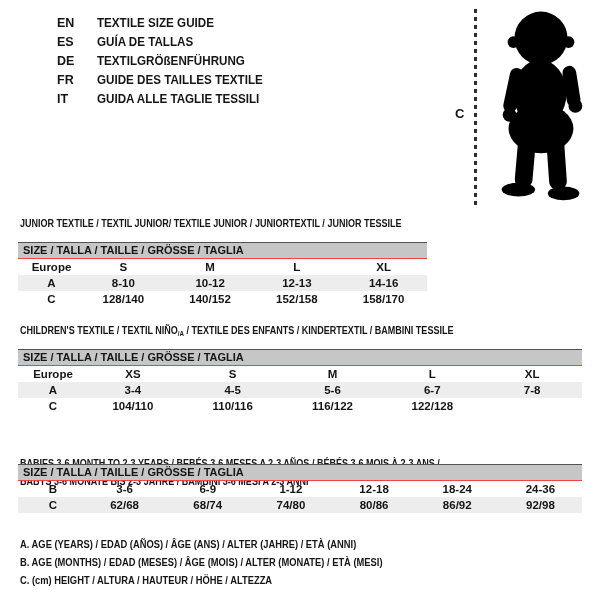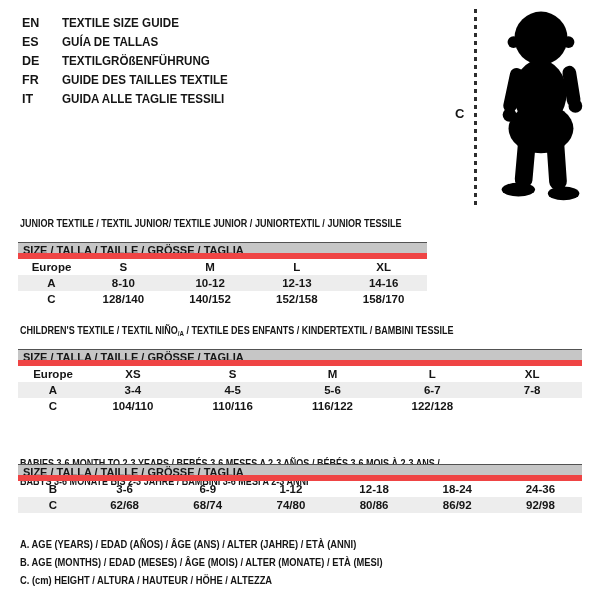--- a/index.html
+++ b/index.html
@@ -6,21 +6,21 @@
   html,body { width:600px; height:600px; }
   body {
     position:relative; overflow:hidden; background:#ffffff;
     font-family:"Liberation Sans", sans-serif; font-weight:700; color:#151515;
     -webkit-font-smoothing:antialiased;
   }
 
   
   .lang-block { position:absolute; left:22px; top:13px; }
   .lang-row { display:flex; height:19px; align-items:center; }
-  .lang-code { width:40px; font-size:12.5px; letter-spacing:0; }
+  .lang-code { width:40px; font-size:12.5px; letter-spacing:0;margin-left:35px; }
   .lang-title { font-size:12.5px; white-space:nowrap; transform:scaleX(.93); transform-origin:0 50%; }
 
   
   .measure-line {
     position:absolute; left:474px; top:9px; width:3px; height:200px;
     background:repeating-linear-gradient(to bottom,#2d2d2d 0 4px, transparent 4px 8px);
   }
   .c-label { position:absolute; left:455px; top:106px; font-size:13px; }
   .baby { position:absolute; left:482px; top:6px; }
 
@@ -33,21 +33,21 @@
   .t3-title .cond span { display:block; line-height:18px; }
   .sub { font-size:7.5px; vertical-align:-2px; }
 
   
   .size-table { position:absolute; }
   .t1 { left:18px; top:242px; width:409px; }
   .t2 { left:18px; top:349px; width:564px; }
   .t3 { left:18px; top:464px; width:564px; }
   .band {
     height:17px; line-height:15px; background:#c6c6c6;
-    border-top:1px solid #525252; border-bottom:6px solid #ef4444;
+    border-top:1px solid #525252; border-bottom:1px solid #ef4444;
     font-size:11px; padding-left:5px; white-space:nowrap; overflow:hidden;
   }
   .trow { display:grid; height:16px; line-height:16px; font-size:11.5px; }
   .t1 .trow { grid-template-columns:62px repeat(4,1fr); }
   .t2 .trow { grid-template-columns:65px repeat(5,1fr); }
   .t3 .trow { grid-template-columns:65px repeat(6,1fr); }
   .trow.striped { background:#ededed; }
   .row-label { padding-left:5px; text-align:center; }
   .cell { text-align:center; }
 

